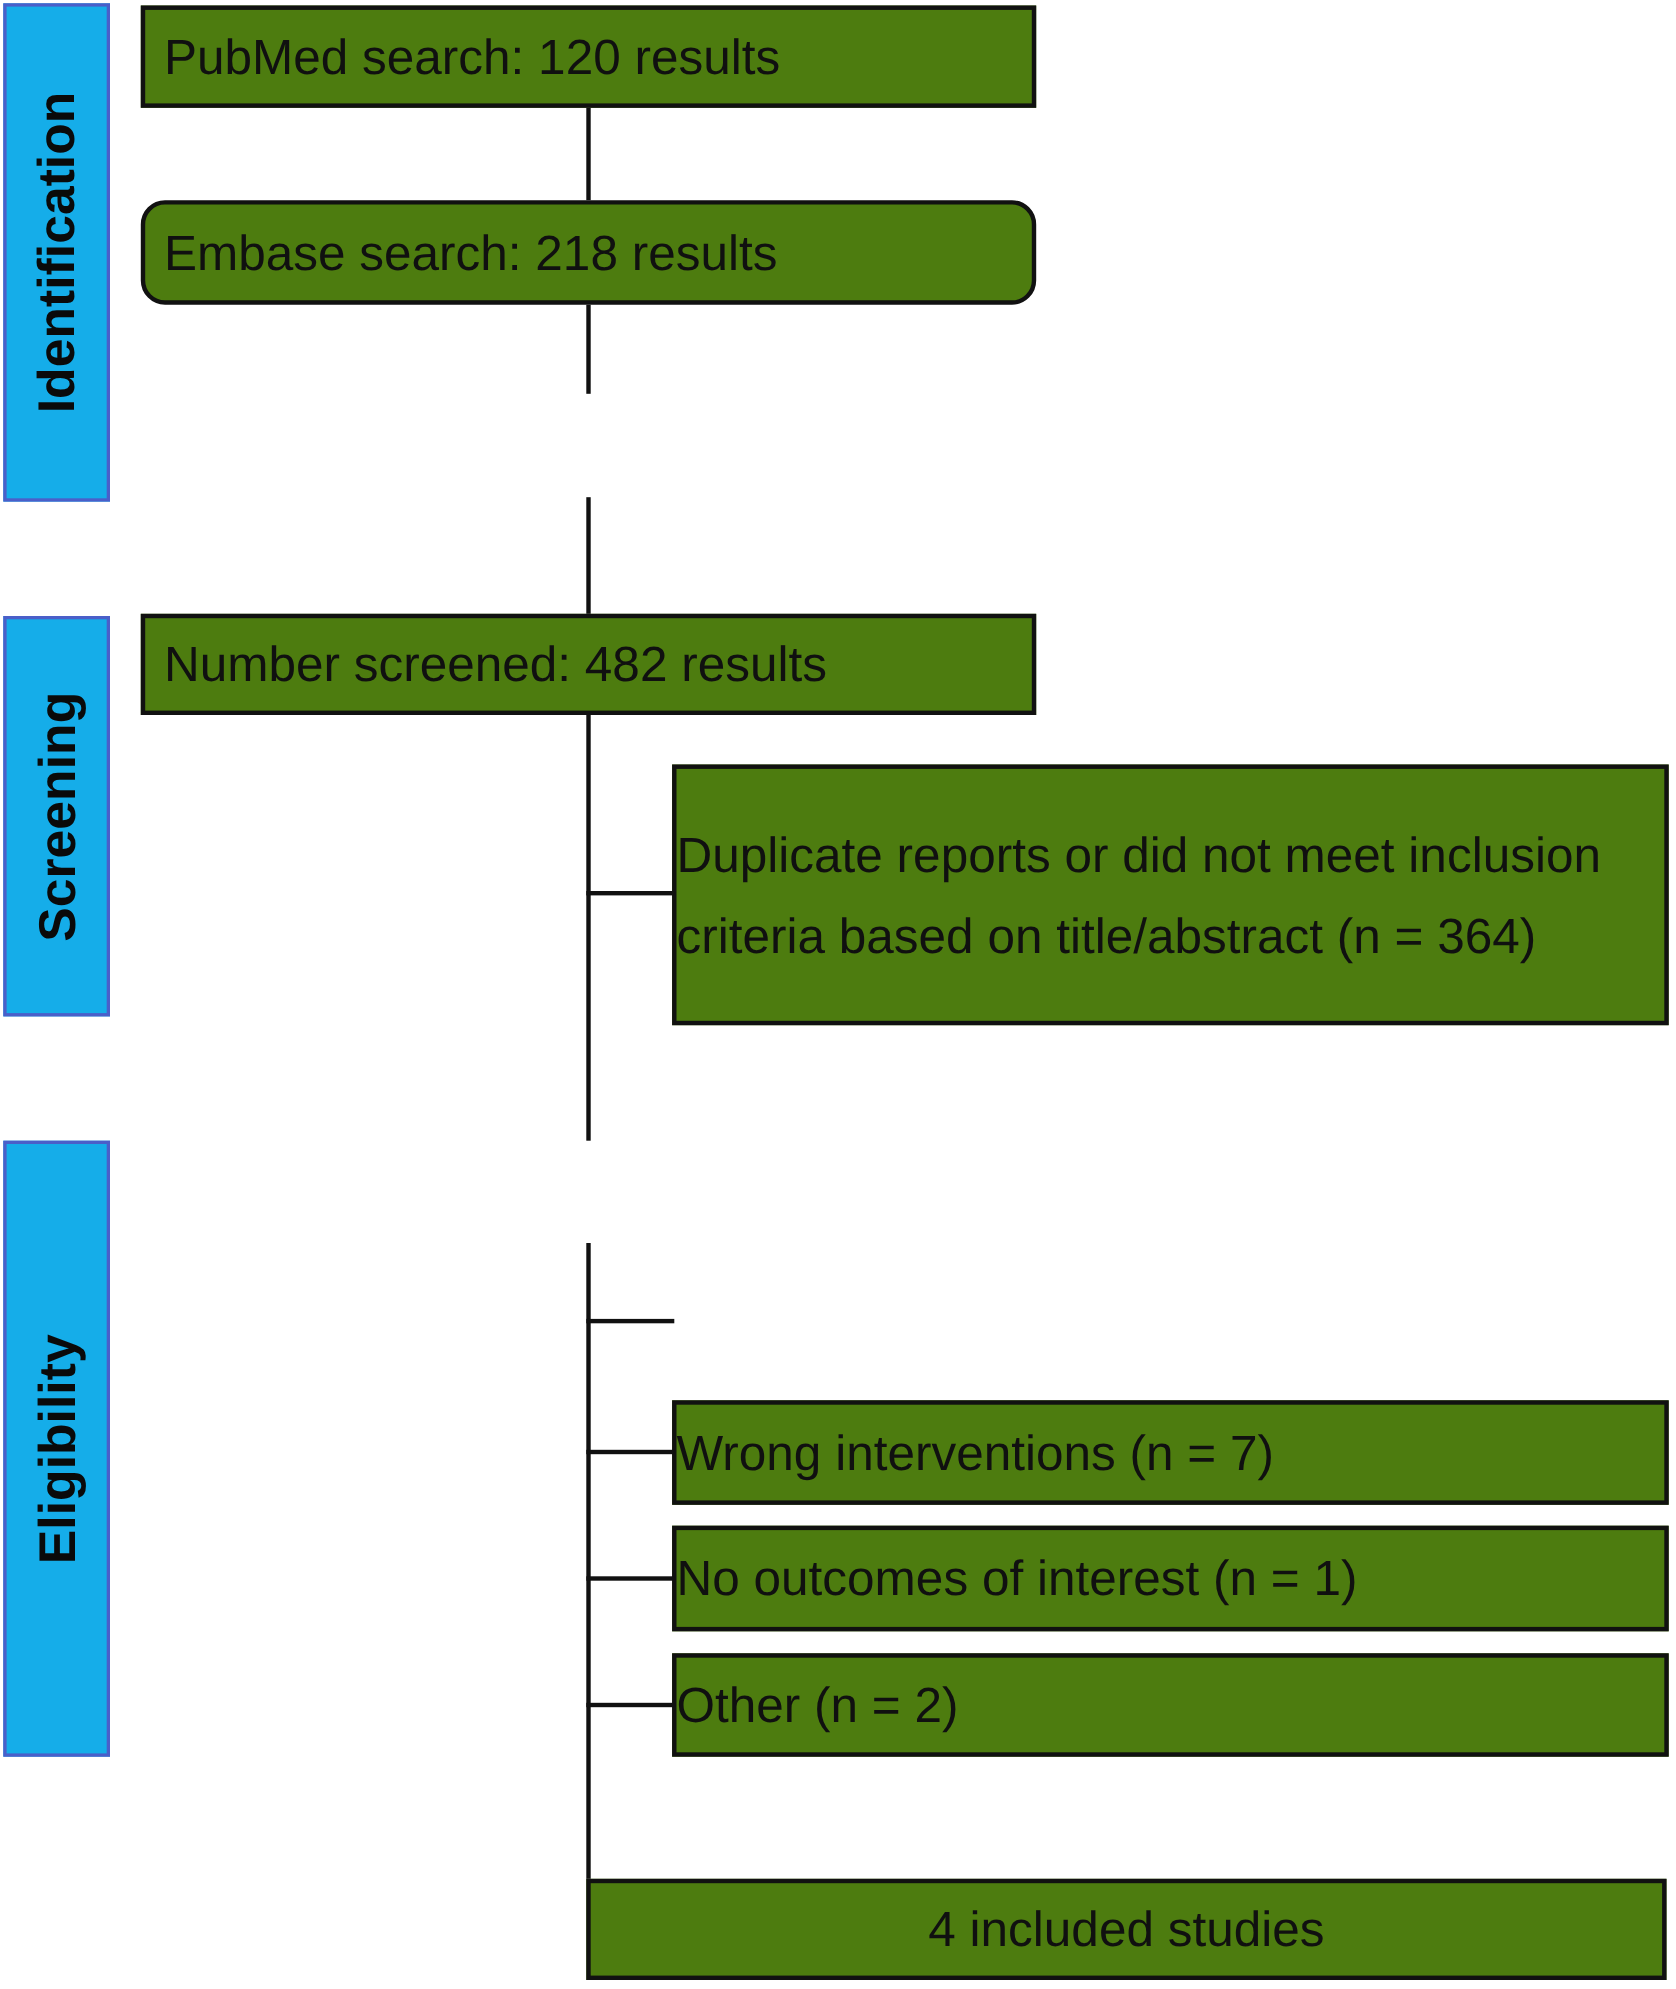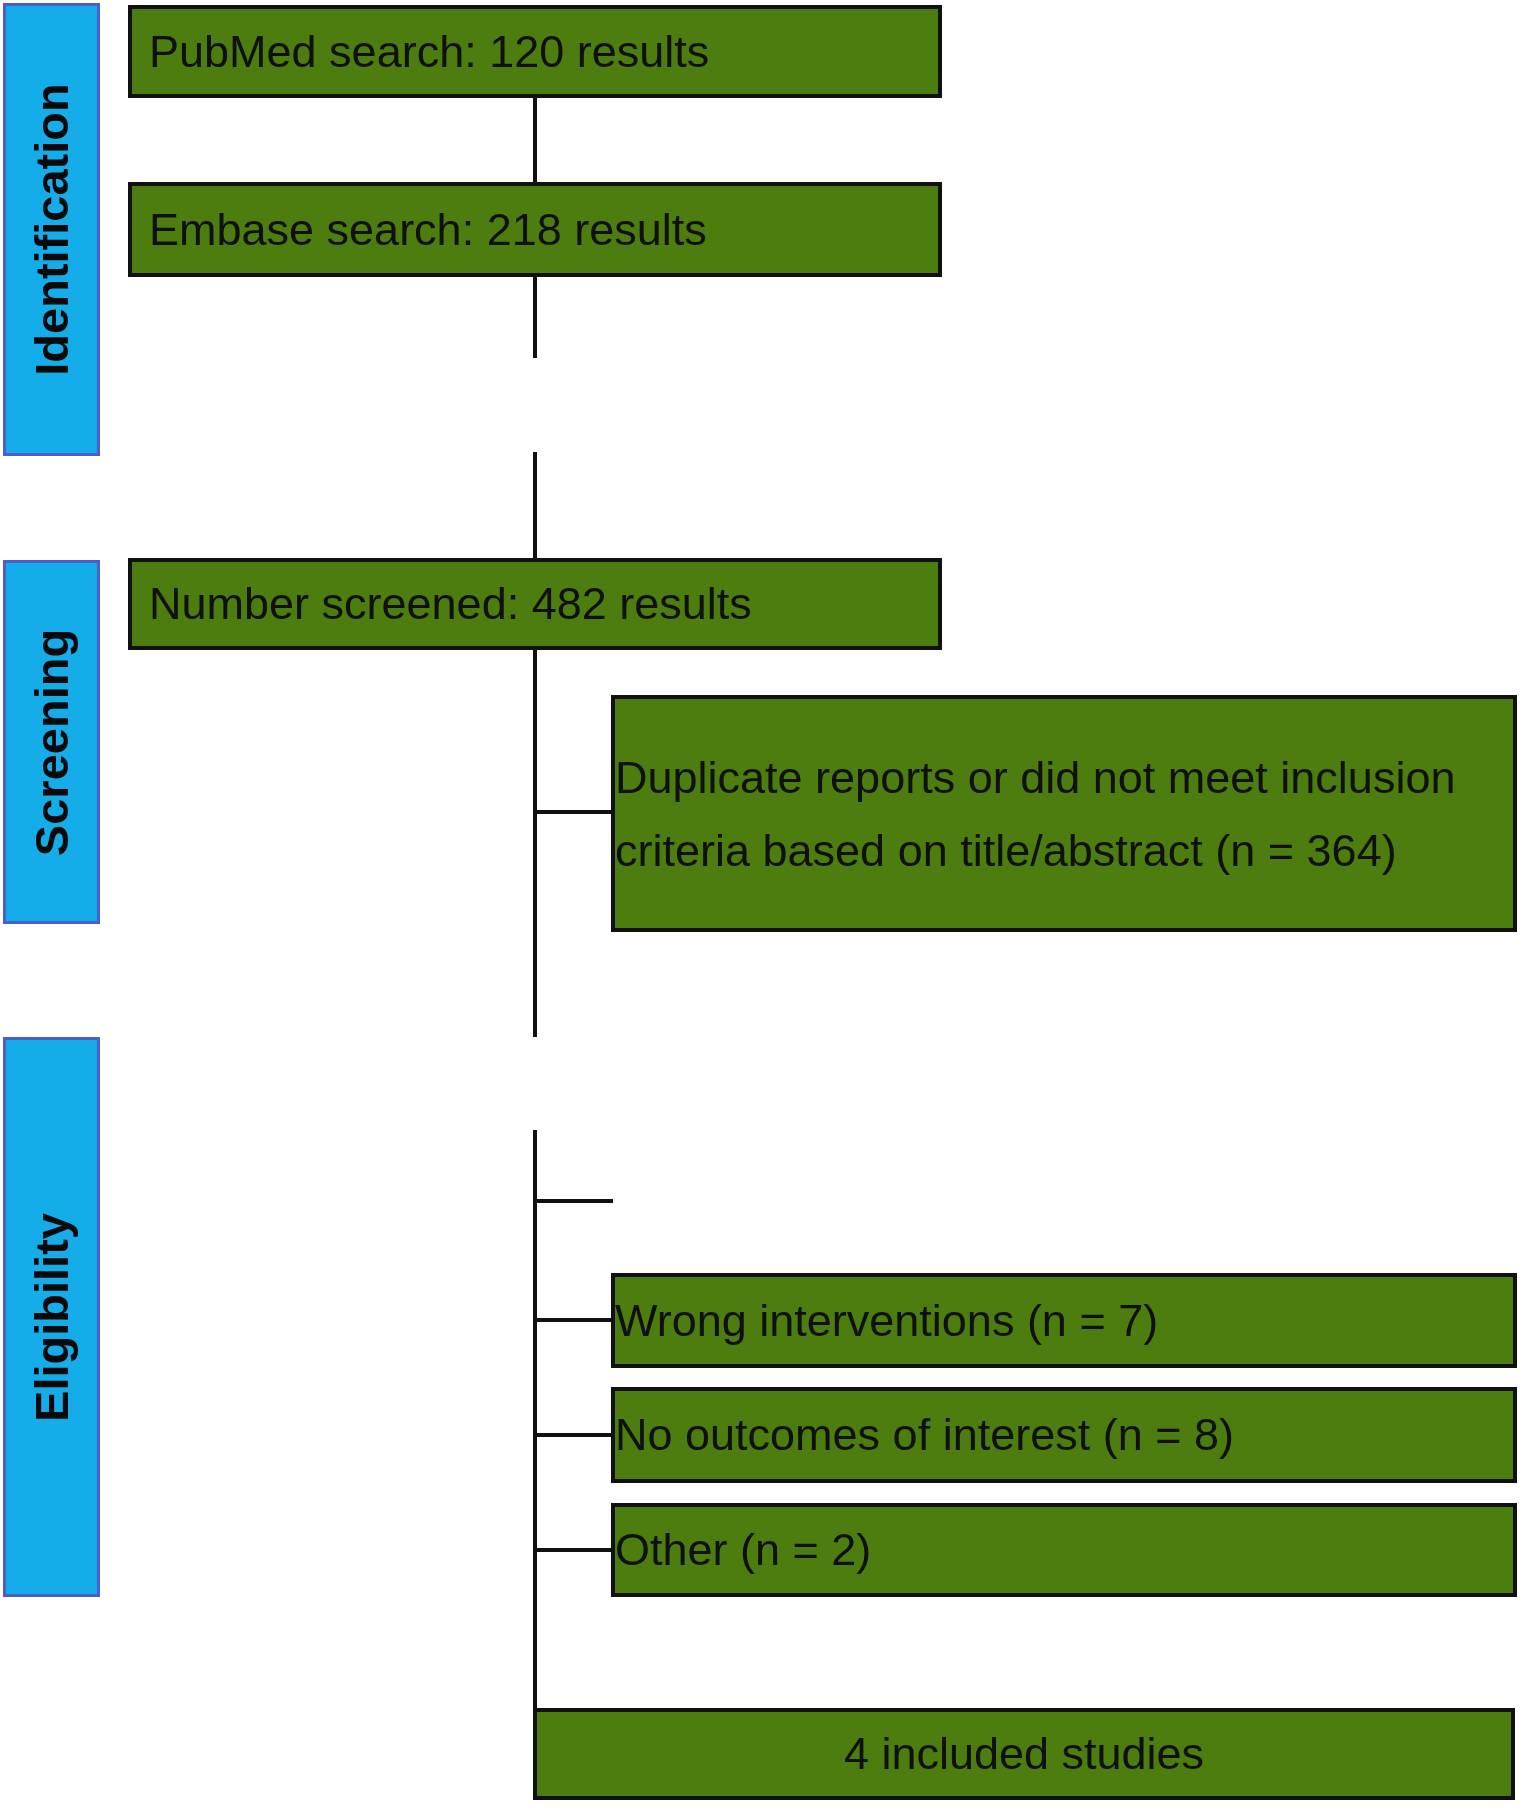--- a/index.html
+++ b/index.html
@@ -77,35 +77,35 @@
   <div class="stagebox" style="left:3px; top:560px; width:97px; height:364px;">
     <span class="vlabel">Screening</span>
   </div>
   <div class="stagebox" style="left:3px; top:1037px; width:97px; height:560px;">
     <span class="vlabel">Eligibility</span>
   </div>
 
   <div class="flowbox main" style="left:128px; top:5px; width:814px; height:93px;">
     <span>PubMed search: 120 results</span>
   </div>
-  <div class="flowbox main" style="left:128px; top:182px; width:814px; height:95px;">
+  <div class="flowbox main" style="left:128px; top:182px; width:814px; height:95px;border-radius:22px;">
     <span>Embase search: 218 results</span>
   </div>
   <div class="flowbox main" style="left:128px; top:558px; width:814px; height:92px;">
     <span>Number screened: 482 results</span>
   </div>
 
   <div class="flowbox side multiline" style="left:611px; top:695px; width:906px; height:237px;">
     <span>Duplicate reports or did not meet inclusion criteria based on title/abstract (n = 364)</span>
   </div>
   <div class="flowbox side" style="left:611px; top:1273px; width:906px; height:95px;">
     <span>Wrong interventions (n = 7)</span>
   </div>
   <div class="flowbox side" style="left:611px; top:1387px; width:906px; height:96px;">
-    <span>No outcomes of interest (n = 8)</span>
+    <span>No outcomes of interest (n = 1)</span>
   </div>
   <div class="flowbox side" style="left:611px; top:1503px; width:906px; height:94px;">
     <span>Other (n = 2)</span>
   </div>
 
   <div class="flowbox centered" style="left:533px; top:1708px; width:982px; height:92px;">
     <span>4 included studies</span>
   </div>
 
   <div class="conn v" style="left:533px; top:98px;  height:84px;"></div>

